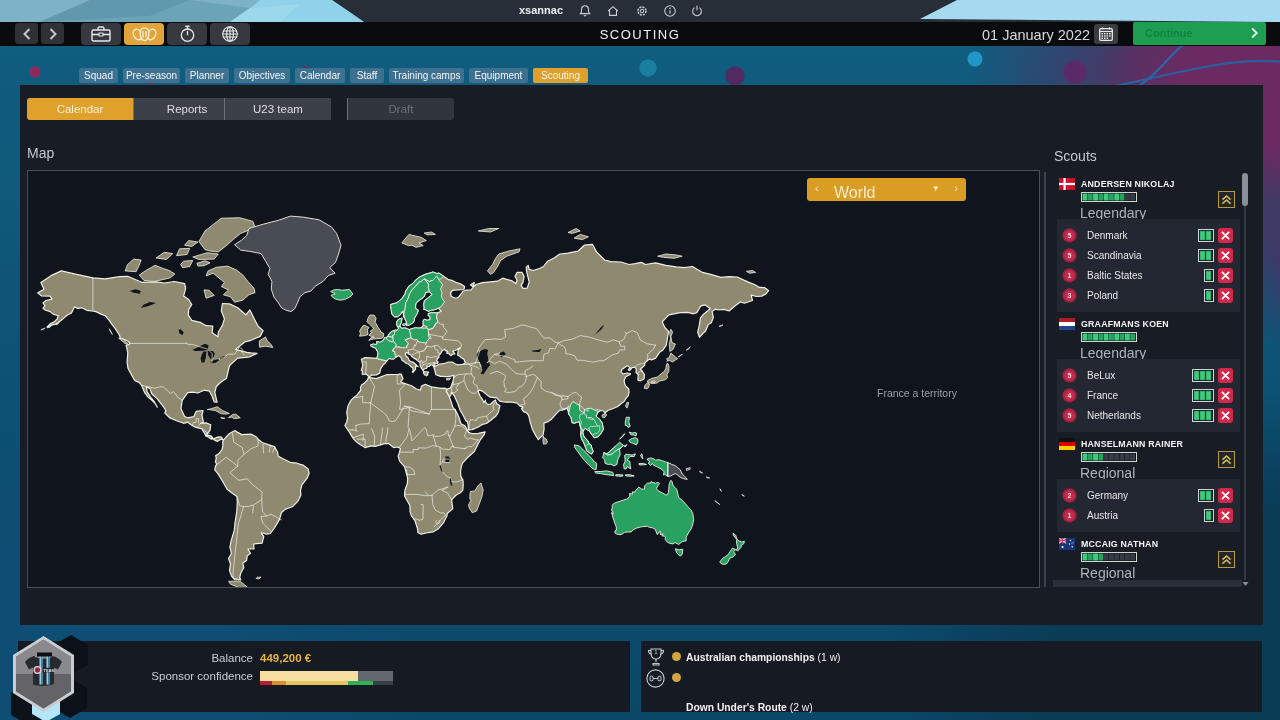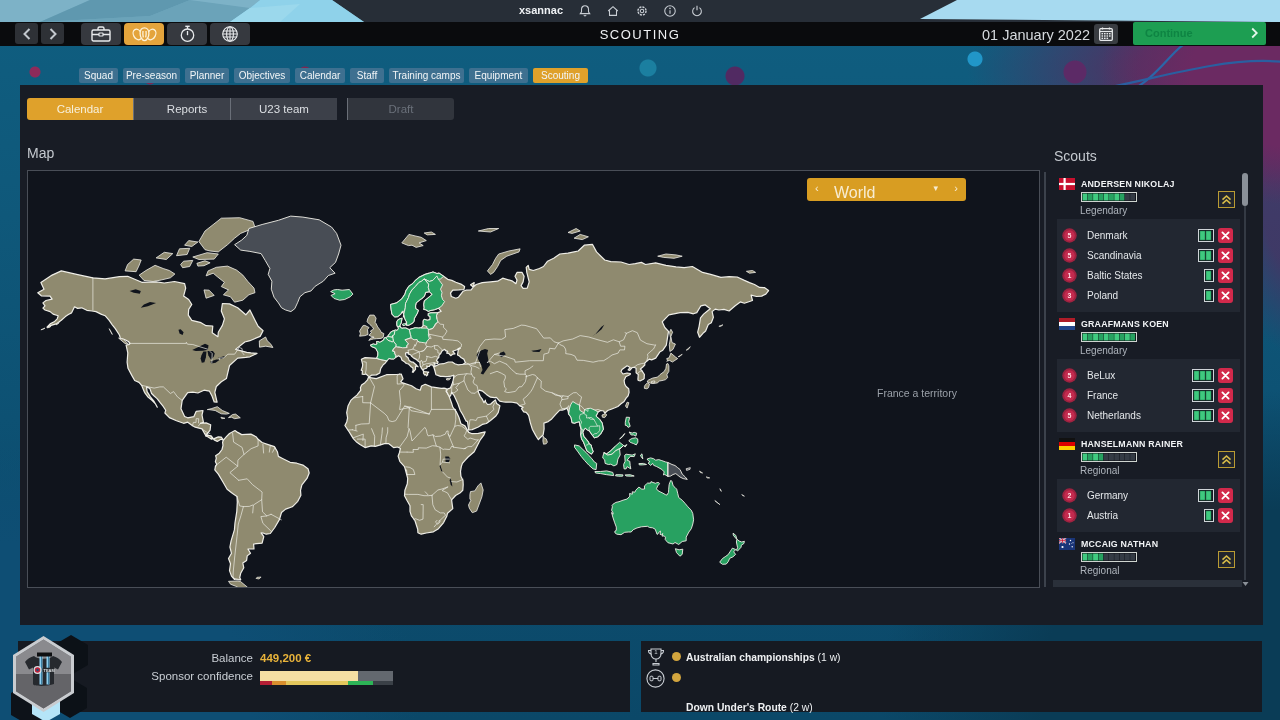--- a/index.html
+++ b/index.html
@@ -45,21 +45,21 @@
 #mapbox{left:27px;top:170px;width:1013px;height:418px;background:#10141c;border:1px solid #494e57;}
 #selter{left:877px;top:387px;color:#9aa0a8;font-size:10.5px;}
 #worldbtn{left:807px;top:178px;width:159px;height:23px;background:#d89d22;border-radius:3px;color:#f7ecd2;}
 
 #scouts-h{left:1054px;top:148px;color:#c4c9cf;font-size:14px;}
 #sline{left:1044px;top:172px;width:2px;height:415px;background:#3c424c;}
 #sbar{left:1242px;top:173px;width:6px;height:33px;background:#8a9098;border-radius:3px;}
 #sbar2{left:1244px;top:206px;width:2px;height:374px;background:#343a44;}
 #sfoot{left:1053px;top:580px;width:189px;height:7px;background:#2a303a;}
 .sname{color:#f2f4f6;font-size:8.8px;font-weight:bold;letter-spacing:0.2px;}
-.slab{color:#aeb4bc;font-size:10px;}
+.slab{color:#aeb4bc;font-size:14px;}
 .rowpanel{background:#222731;}
 .rname{color:#e4e7ea;font-size:10px;}
 
 #f-l{left:18px;top:641px;width:612px;height:71px;background:#161a22;}
 #f-r{left:641px;top:641px;width:621px;height:71px;background:#161a22;}
 #blab{left:18px;top:652px;width:235px;text-align:right;color:#c9ced4;font-size:11.5px;}
 #bval{left:260px;top:652px;color:#e8b33a;font-size:11.5px;font-weight:bold;}
 #slab2{left:18px;top:670px;width:235px;text-align:right;color:#c9ced4;font-size:11.5px;}
 #conf{left:260px;top:671px;width:133px;height:10px;background:#63686f;}
 #conf i{position:absolute;left:0;top:0;height:10px;width:98px;background:#f5dfa3;}
@@ -191,21 +191,21 @@
       <div class="tab" style="width:59px">Equipment</div>
       <div class="tab on" style="width:55px">Scouting</div>
   </div>
   <div class="abs" id="panel"></div>
   <div class="abs sub" style="left:27px;width:106px;background:#dfa12b;border-radius:3px 0 0 3px;color:#f7f0dc;">
       <span>Calendar</span>
     </div>
   <div class="abs sub" style="left:133px;width:107px;background:#3c4049;border-left:1px solid #6a6f78;">
       <span>Reports</span>
     </div>
-  <div class="abs sub" style="left:230px;width:107px;background:#3c4049;border-left:1px solid #6a6f78;">
+  <div class="abs sub" style="left:224px;width:107px;background:#3c4049;border-left:1px solid #6a6f78;">
       <span>U23 team</span>
     </div>
   <div class="abs sub" style="left:347px;width:107px;background:#31353d;border-left:1px solid #6a6f78;color:#6a707a;border-radius:0 3px 3px 0;">
       <span>Draft</span>
     </div>
   <div class="abs" id="map-h">Map</div>
   <div class="abs" id="mapbox">
     <svg width="1011" height="416" viewBox="0 0 1011 416">
         <path d="M9.8,121.7 L16.0,118.2 L12.9,111.6 L24.1,104.1 L33.3,99.9 L48.6,103.4 L64.9,106.8 L77.1,107.9 L91.4,105.7 L99.6,105.3 L113.8,111.3 L128.1,110.9 L136.3,112.0 L146.5,110.5 L156.6,112.7 L157.7,117.1 L155.6,125.1 L160.7,128.5 L163.8,133.5 L160.7,138.4 L160.3,144.1 L163.8,149.3 L173.0,151.7 L178.1,154.7 L184.8,155.0 L184.2,161.7 L189.9,165.7 L190.3,161.2 L194.4,154.4 L196.4,147.8 L193.3,140.0 L194.4,132.5 L201.5,132.9 L209.7,136.8 L217.8,143.8 L221.9,139.0 L227.0,149.3 L230.1,155.3 L235.1,159.7 L232.1,165.4 L221.9,169.7 L216.8,171.0 L207.6,178.4 L218.8,181.3 L222.9,181.9 L229.0,182.4 L221.9,185.8 L217.8,186.3 L209.7,187.1 L201.5,194.5 L198.4,207.6 L193.3,210.7 L188.3,215.5 L186.8,221.3 L189.1,231.2 L186.2,231.0 L184.0,225.0 L181.5,220.2 L176.0,219.2 L169.9,222.0 L164.8,221.1 L159.7,221.6 L154.2,229.4 L153.0,237.7 L156.6,245.5 L159.7,246.8 L165.8,245.7 L168.1,240.4 L175.0,239.5 L174.0,244.0 L175.4,251.2 L172.3,252.3 L178.1,251.9 L182.7,253.8 L182.1,259.2 L179.1,262.9 L177.6,264.9 L179.7,265.7 L183.2,267.9 L186.2,267.6 L190.3,265.9 L193.3,266.1 L195.4,269.1 L192.9,268.3 L189.3,270.4 L186.2,268.9 L183.2,264.9 L177.4,264.0 L174.0,257.9 L167.2,256.2 L164.2,254.5 L159.7,251.2 L155.6,252.3 L148.5,249.7 L141.4,246.6 L136.9,242.0 L137.7,239.3 L135.4,235.7 L132.2,231.7 L129.1,227.6 L126.1,225.0 L123.6,222.5 L121.8,217.4 L118.5,215.9 L119.1,220.6 L122.4,225.9 L126.1,230.5 L129.3,236.2 L127.7,233.2 L124.0,229.4 L119.7,225.7 L116.5,221.3 L113.6,214.3 L111.0,211.4 L106.7,209.5 L103.8,204.4 L100.0,197.3 L99.1,191.2 L99.8,181.9 L98.1,174.1 L101.2,173.5 L102.0,172.4 L100.4,170.5 L96.5,168.5 L92.4,167.4 L91.4,164.0 L87.3,157.7 L84.3,153.8 L81.2,149.3 L77.1,144.7 L73.0,143.1 L68.0,140.6 L63.9,140.0 L58.8,139.3 L53.7,136.8 L49.6,137.4 L46.5,135.8 L43.5,141.9 L40.4,143.5 L37.4,145.6 L33.3,149.3 L28.2,152.9 L23.1,154.4 L19.0,156.2 L22.1,152.9 L26.2,150.8 L29.2,147.8 L30.2,144.7 L25.1,143.1 L22.1,140.6 L17.0,139.0 L14.9,137.1 L17.0,134.8 L14.9,131.9 L18.0,129.5 L24.1,128.2 L22.1,125.1 L13.3,124.8 L9.8,121.7 Z" fill="#8f8a6f" stroke="#efeee7" stroke-width="1.2" stroke-linejoin="round"></path>
         <path d="M97.1,99.9 L99.6,93.5 L105.7,88.1 L113.2,89.0 L110.8,95.1 L108.1,100.7 Z" fill="#8f8a6f" stroke="#efeee7" stroke-width="0.8" stroke-linejoin="round"></path>

